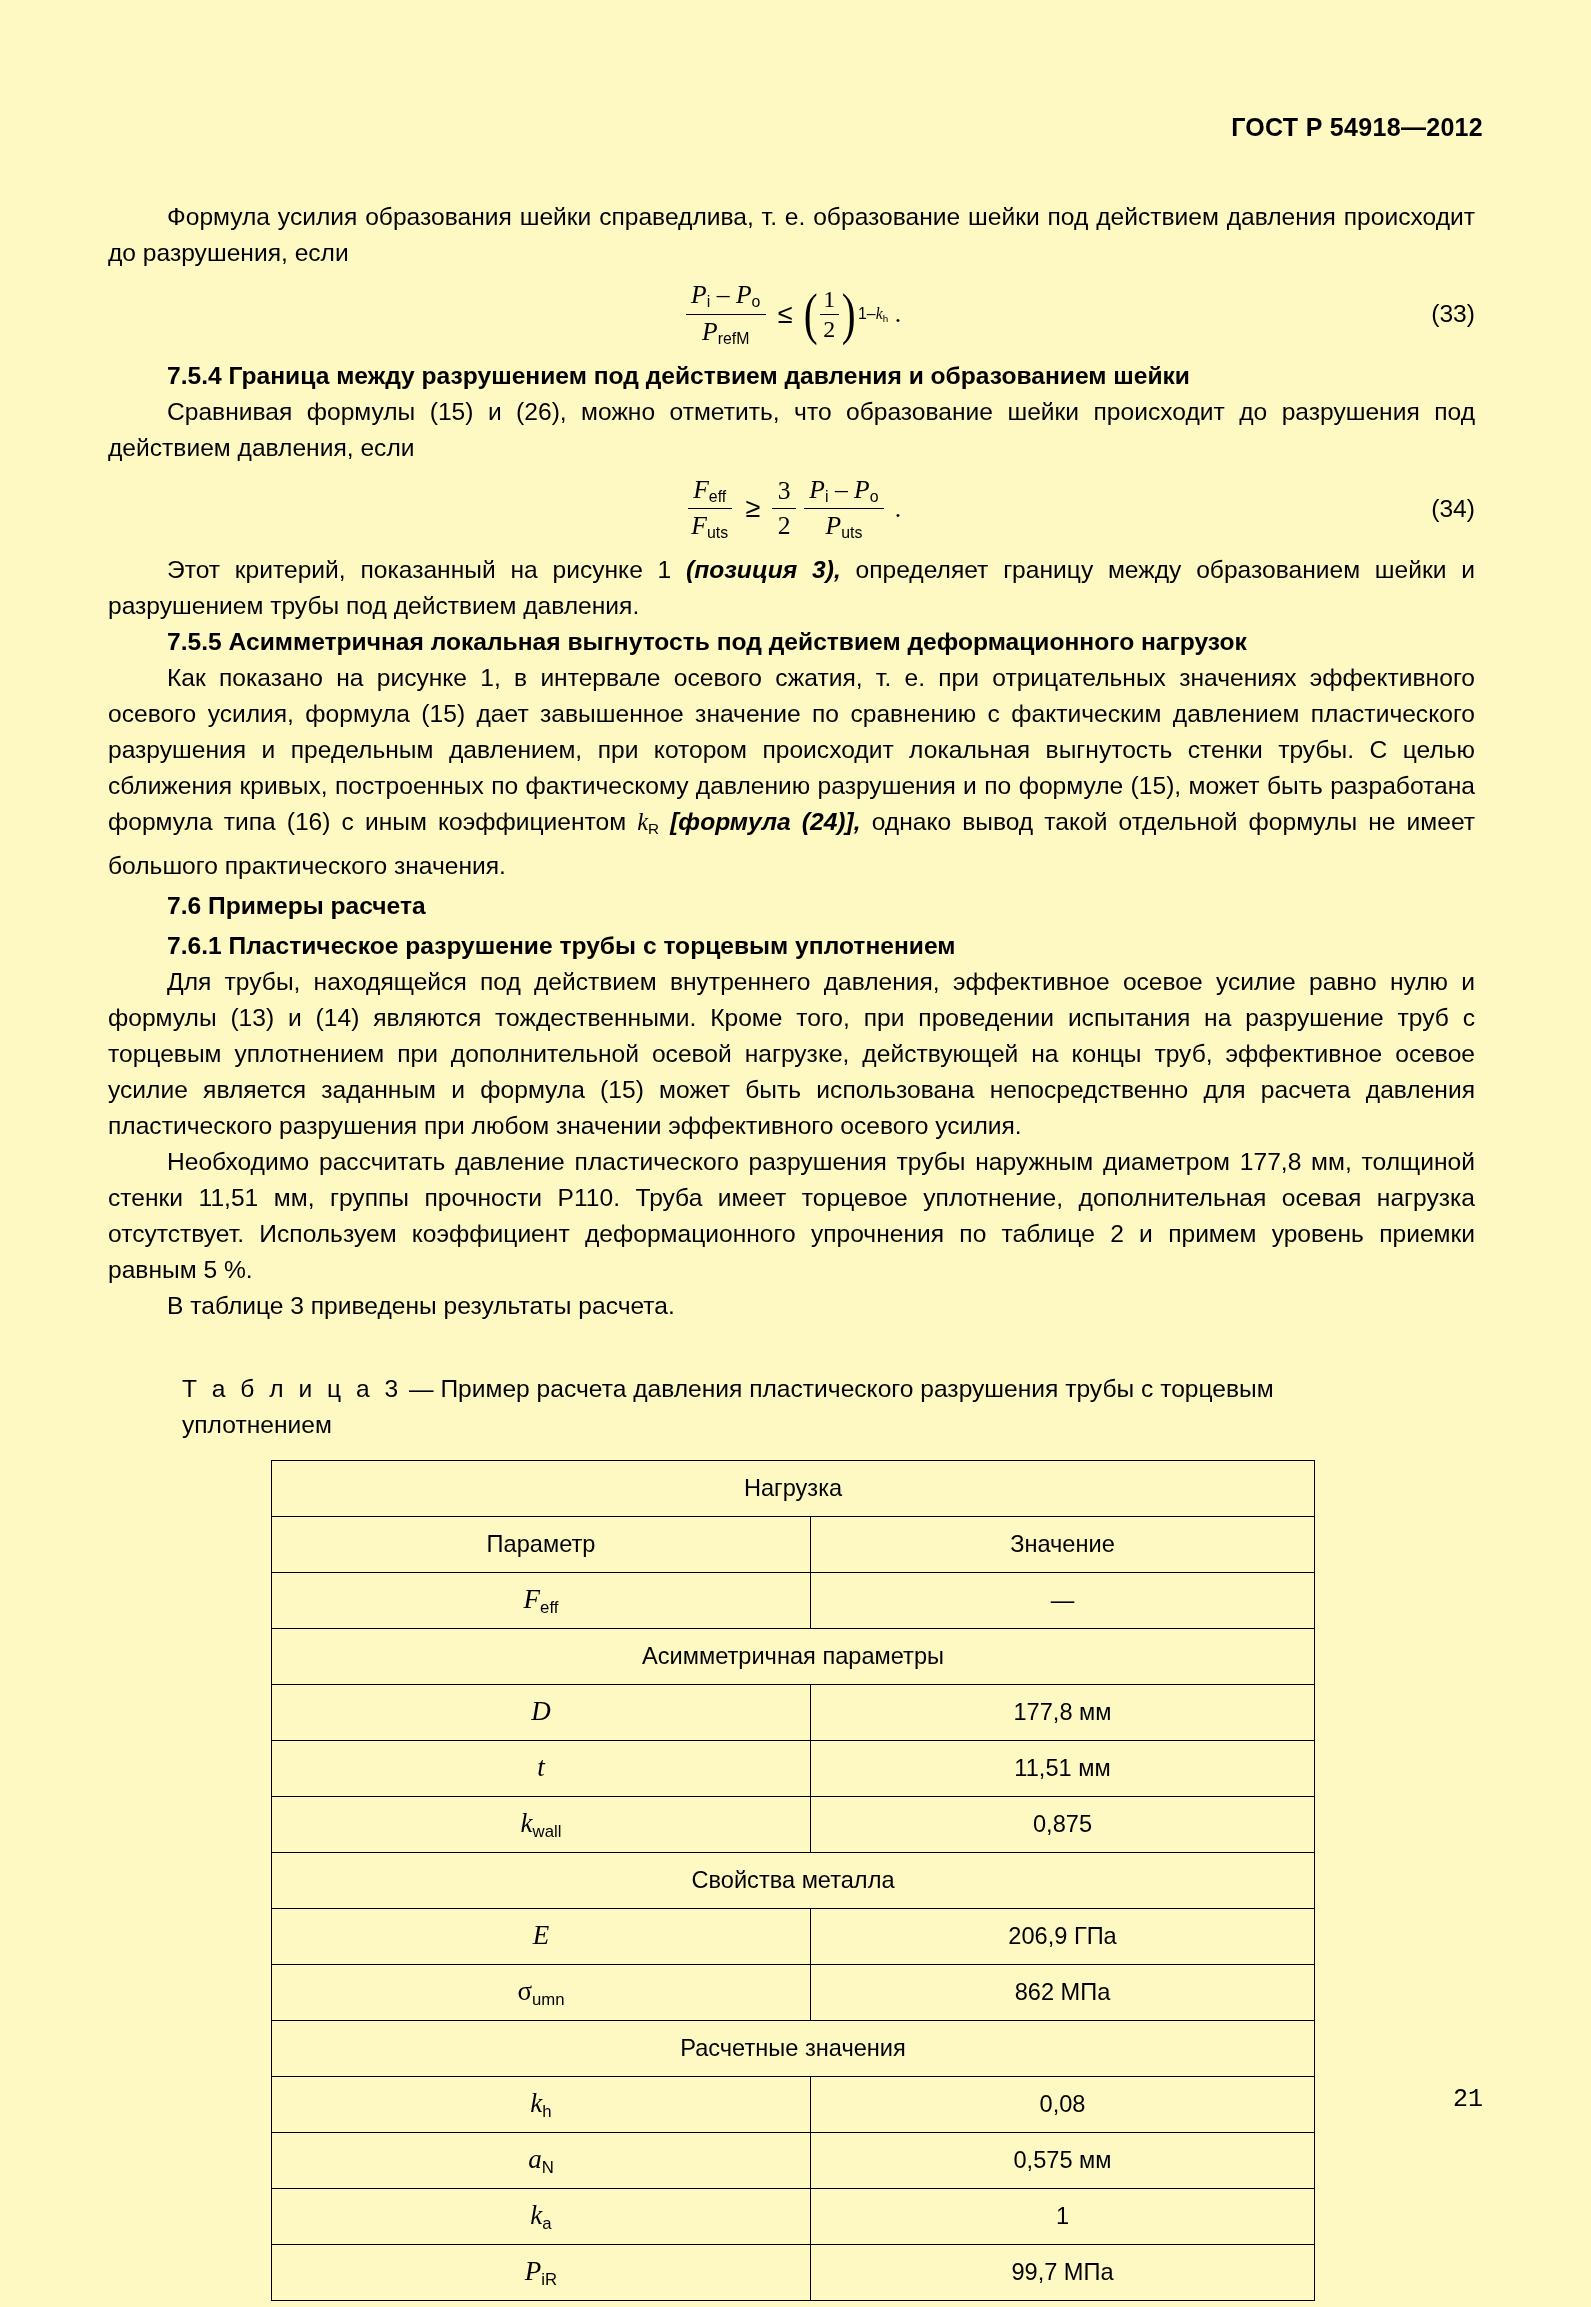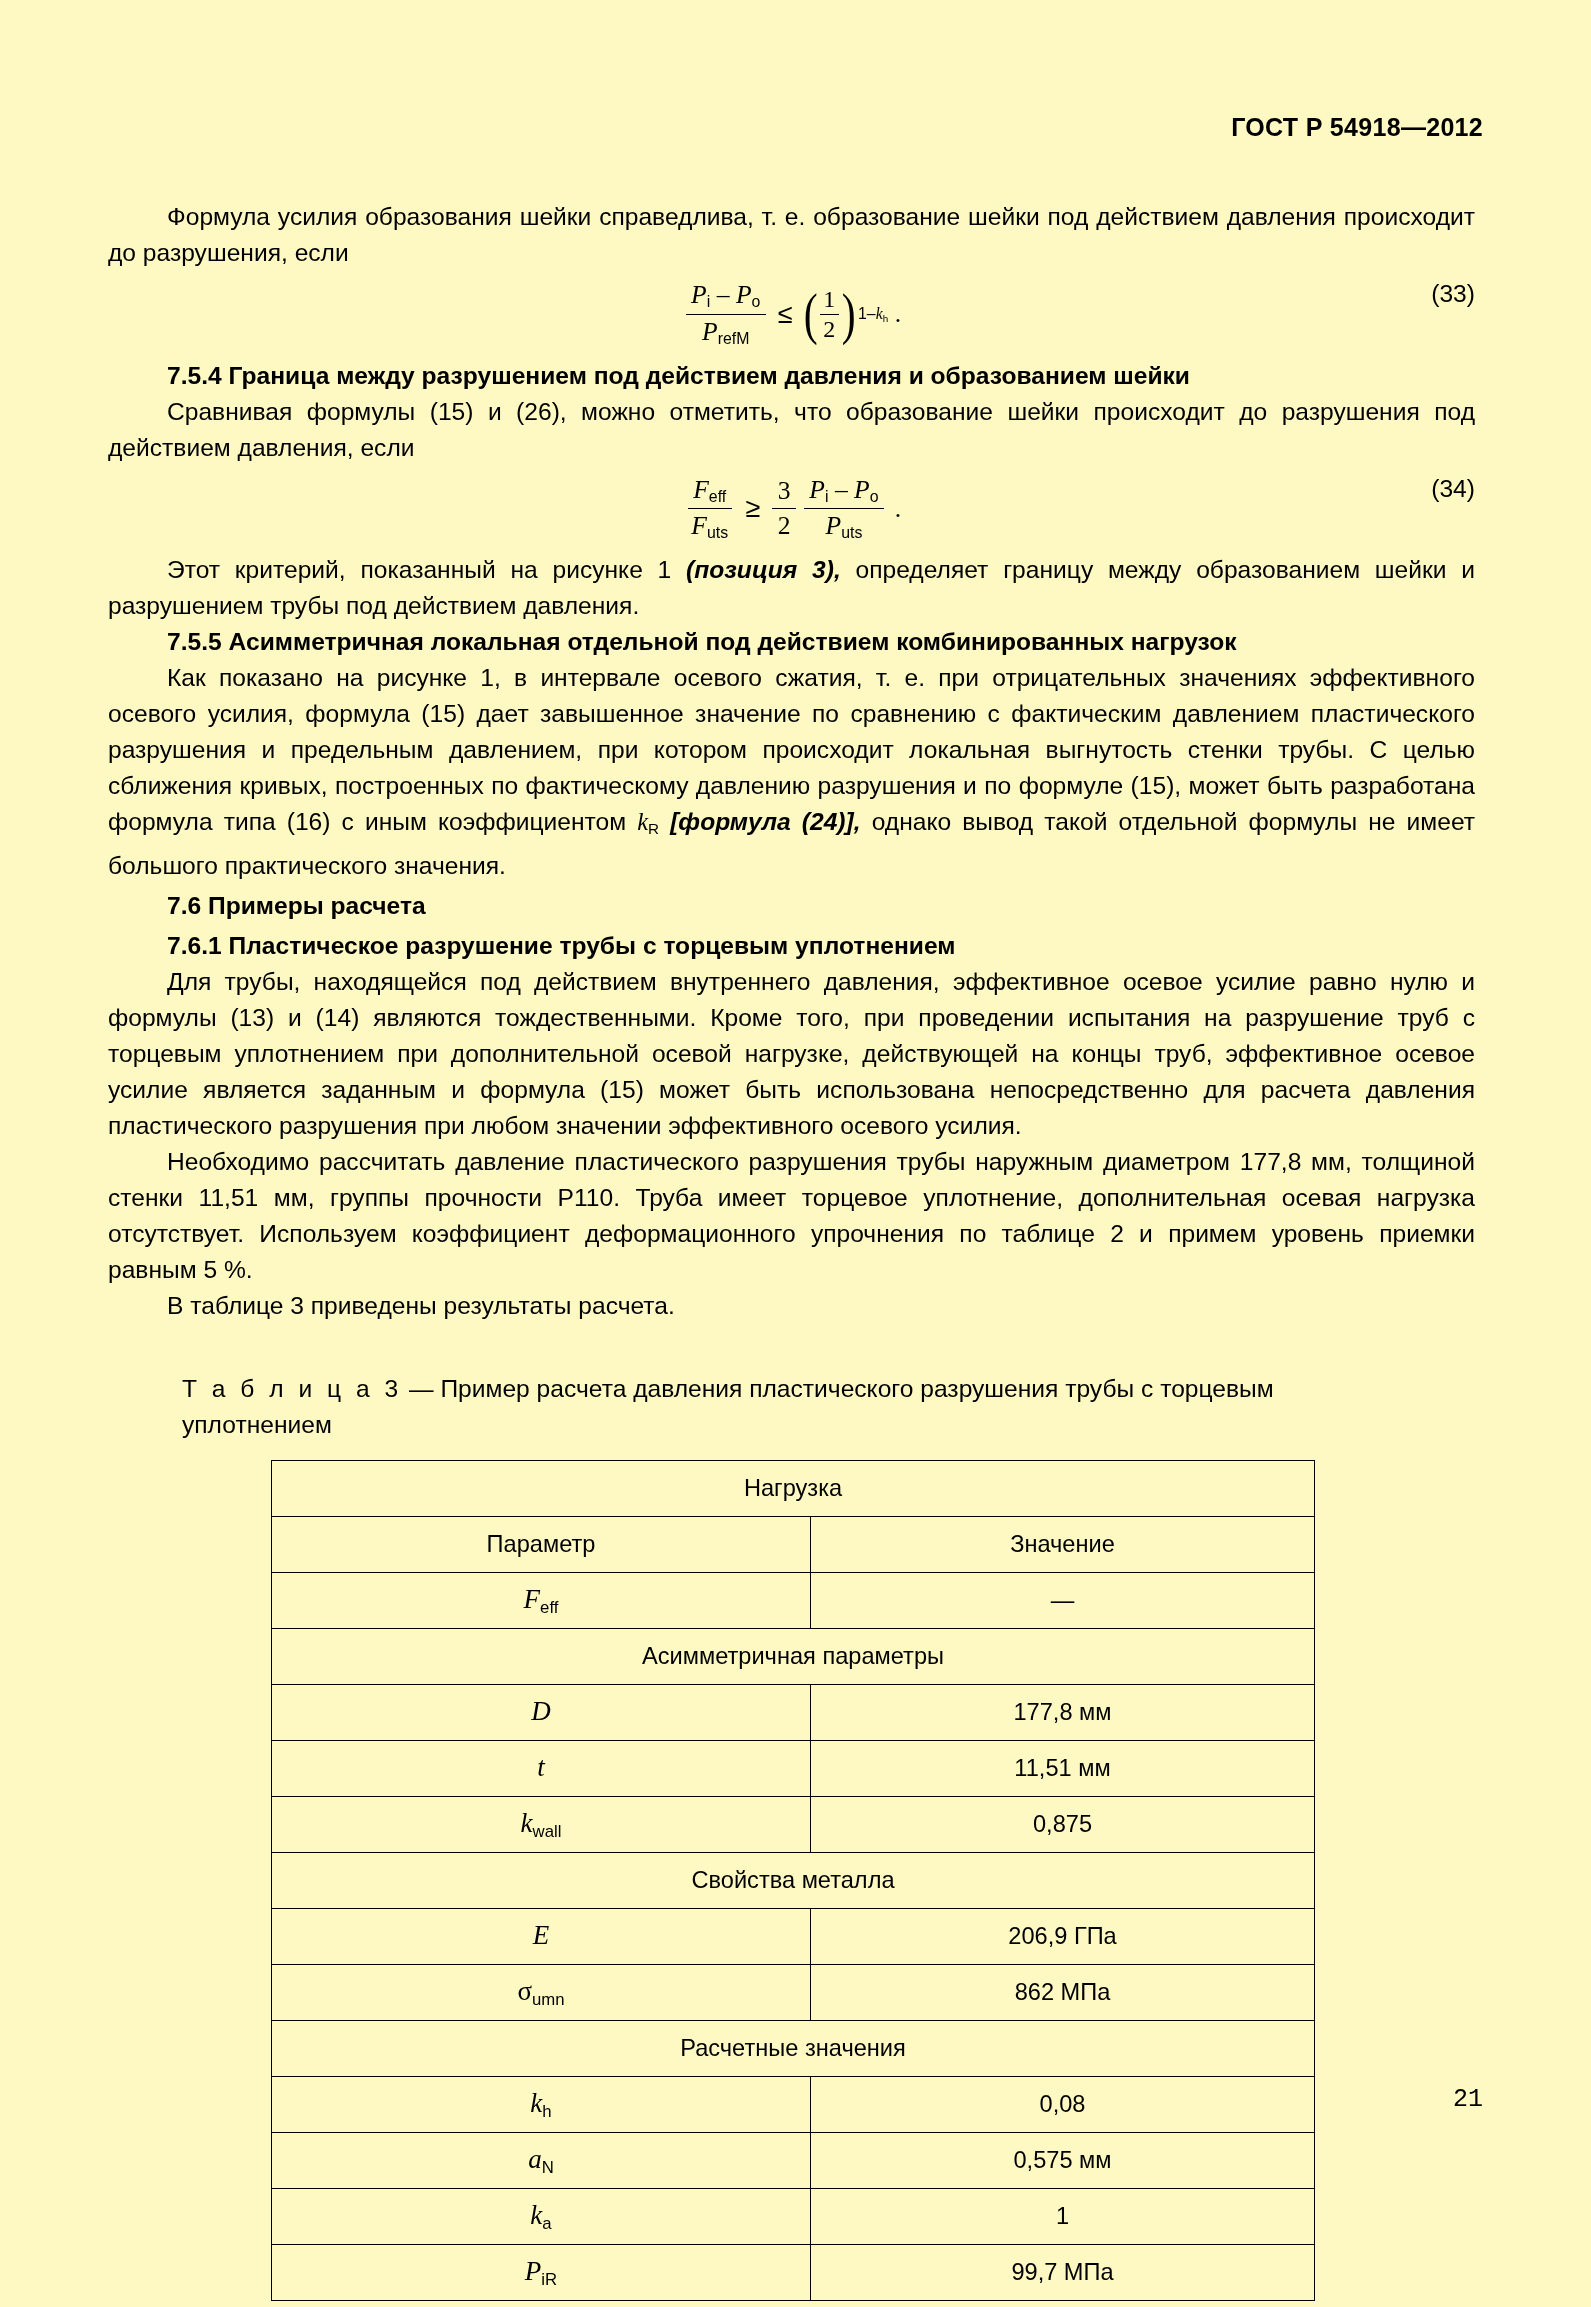--- a/index.html
+++ b/index.html
@@ -59,20 +59,21 @@
   }
 
   .gap-s { height: 4px; }
   .gap-m { height: 9.4px; }
 
   
   .formula-block {
     position: relative;
     width: 100%;
     display: flex;
+    align-items: center;
     justify-content: center;
   }
   .formula-block .eqnum {
     position: absolute;
     right: 0;
     font-size: 24.6px;
   }
   .math {
     display: inline-flex;
     align-items: center;
@@ -238,21 +239,21 @@
         </span>
         <span class="dot-end">.</span>
       </span>
       <span class="eqnum">(34)</span>
     </div>
 
     <div class="gap-m"></div>
 
     <p class="para indent"><span>Этот критерий, показанный на рисунке 1 </span><b><i>(позиция 3),</i></b><span> определяет границу между образованием шей­ки и разрушением трубы под действием давления.</span></p>
 
-    <h4 class="heading">7.5.5 Асимметричная локальная отдельной под действием комбинированных нагрузок</h4>
+    <h4 class="heading">7.5.5 Асимметричная локальная выгнутость под действием деформационного нагрузок</h4>
 
     <p class="para indent"><span>Как показано на рисунке 1, в интервале осевого сжатия, т. е. при отрицательных значениях эффектив­ного осевого усилия, формула (15) дает завышенное значение по сравнению с фактическим давлением пластического разрушения и предельным давлением, при котором происходит локальная выгнутость стен­ки трубы. С целью сближения кривых, построенных по фактическому давлению разрушения и по форму­ле (15), может быть разработана формула типа (16) с иным коэффициентом </span><i style="font-family:'Liberation Serif',serif">k</i><sub class="sb">R</sub><b><i> [формула (24)],</i></b><span> однако вывод такой отдельной формулы не имеет большого практического значения.</span></p>
 
     <div class="gap-s"></div>
 
     <h4 class="heading">7.6 Примеры расчета</h4>
 
     <div class="gap-s"></div>
 
     <h4 class="heading">7.6.1 Пластическое разрушение трубы с торцевым уплотнением</h4>

